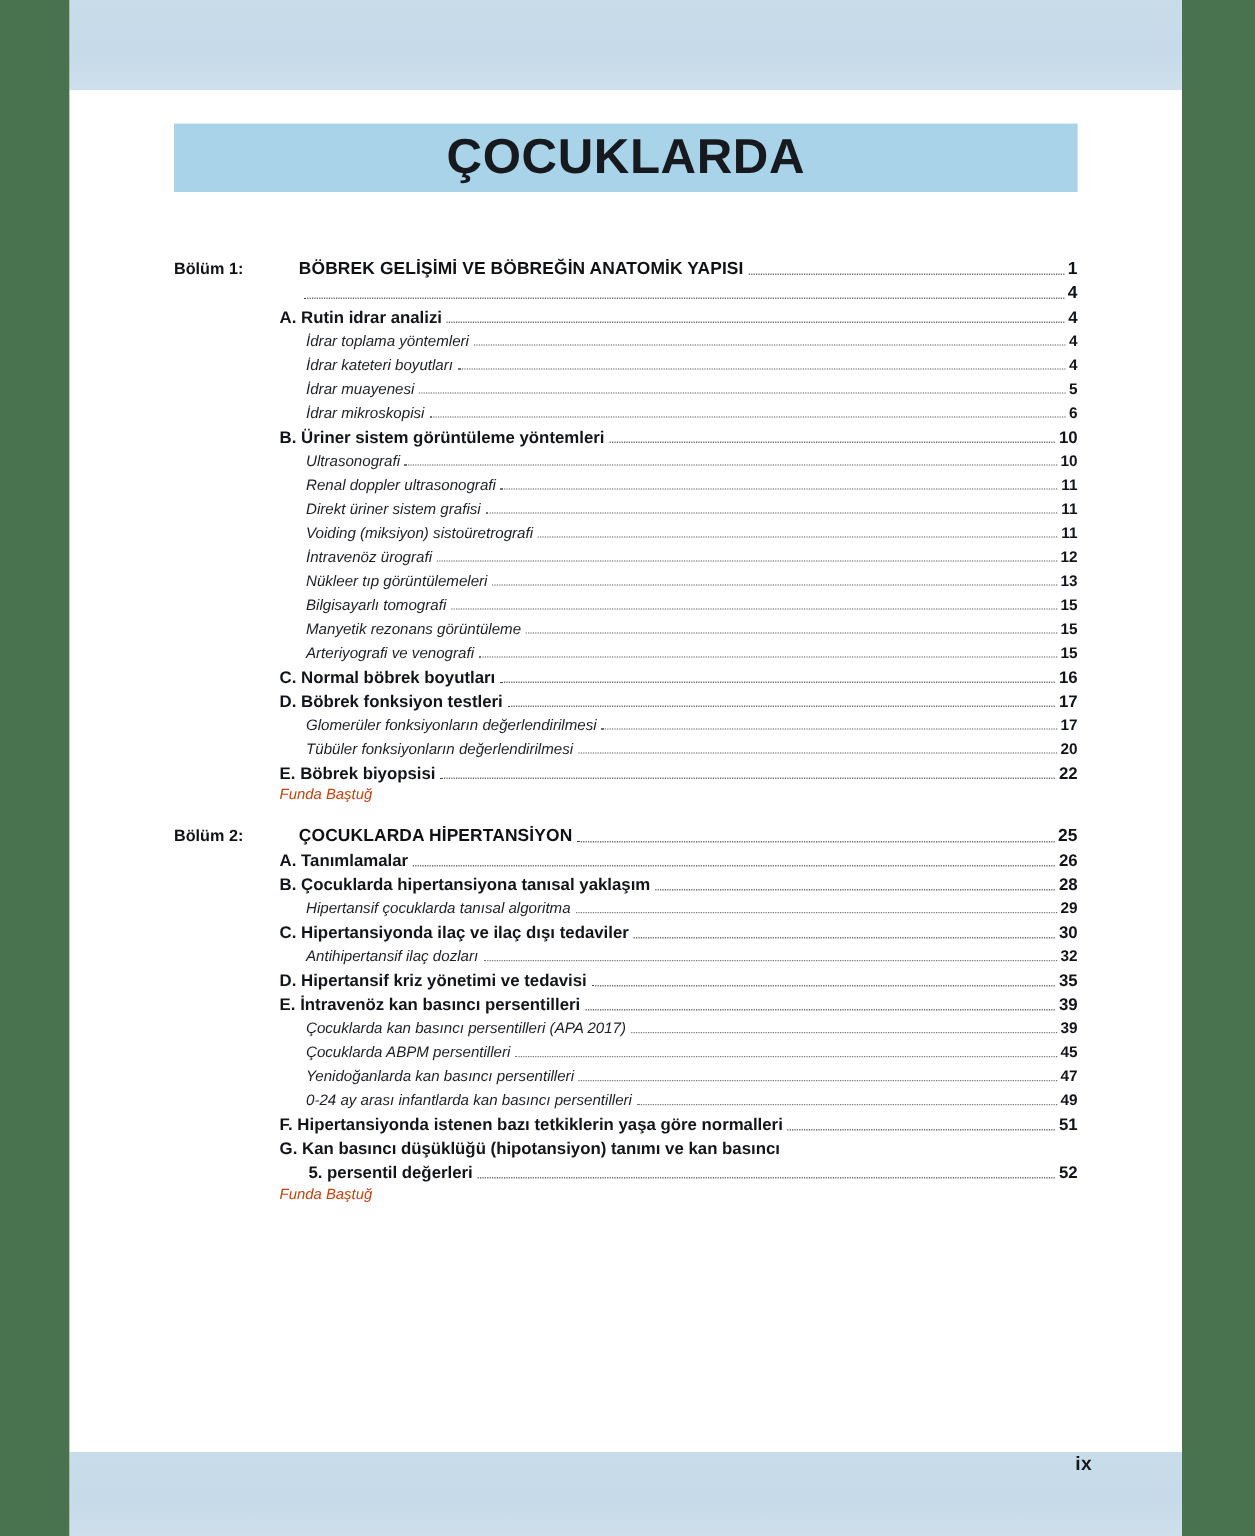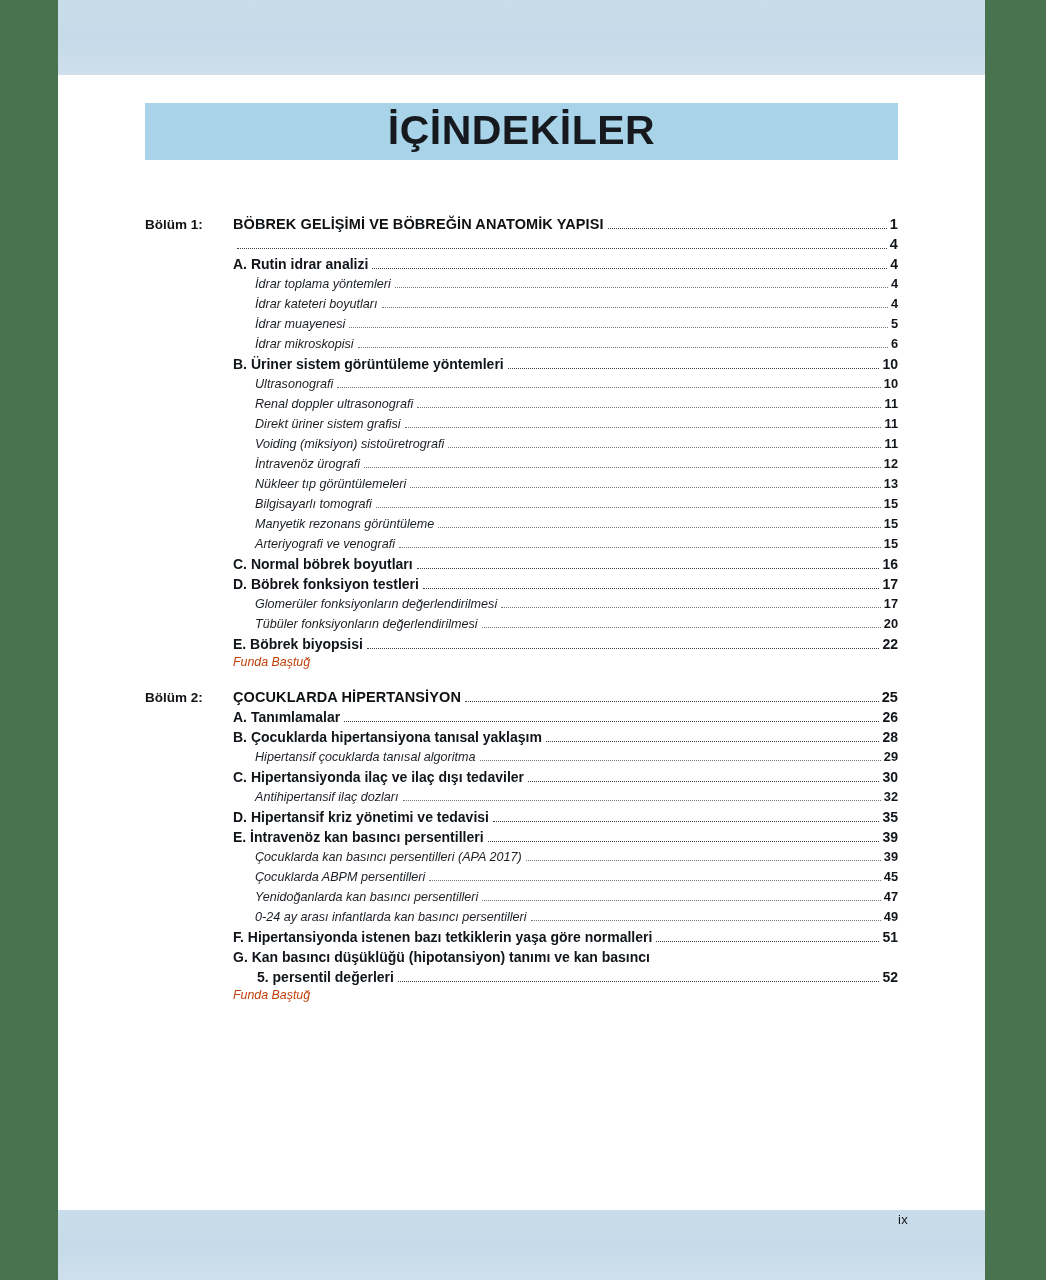--- a/index.html
+++ b/index.html
@@ -39,22 +39,22 @@
     background: #ffffff;
   }
 
   
   .folio {
     position: absolute;
     top: 1212px;
     left: 0; right: 0;
     text-align: center;
     padding-left: 760px;
-    font-size: 13px;
-    font-weight: normal;
+    font-size: 16px;
+    font-weight: bold;
     color: #15181c;
     letter-spacing: .2px;
   }
 
   
   .title-banner {
     position: absolute;
     left: 145px; top: 103px;
     width: 753px; height: 57px;
     background: #a9d3e8;
@@ -109,21 +109,21 @@
     text-align: right;
     white-space: nowrap;
   }
 
   
   .lvl-chapter .entry-text,
   .lvl-chapter .pg {
     font-size: 14.5px; font-weight: bold; color: #0f1215;
     letter-spacing: .1px;
   }
-  .lvl-chapter { margin-bottom: 4px; }
+  .lvl-chapter { margin-bottom: 4px; gap: 16px; }
 
   .lvl-sub .entry-text,
   .lvl-sub .pg {
     font-size: 14px; font-weight: bold; color: #11151a;
   }
   .lvl-sub { margin-bottom: 4px; }
 
   .lvl-item .entry-text { font-size: 12.6px; font-weight: normal; color: #1b1f24; font-style: italic; }
   .lvl-item .pg         { font-size: 12.8px; font-weight: bold;   color: #11151a; }
   .lvl-item { margin-bottom: 5px; }
@@ -153,21 +153,21 @@
 <div id="page">
 
   <div class="edge-band edge-left"></div>
   <div class="edge-band edge-right"></div>
 
   <div class="band band-top"></div>
   <div class="page-white"></div>
   <div class="band band-bottom"></div>
 
   <div class="title-banner">
-    <span class="title-text">İÇİNDEKİLER</span>
+    <span class="title-text">ÇOCUKLARDA</span>
   </div>
 
   <div class="toc" id="toc-root">
       <div class="row lvl-chapter">
         <div class="chap-label">Bölüm 1:</div>
         <div class="entry-wrap ind-0">
           <span class="entry-text">BÖBREK GELİŞİMİ VE BÖBREĞİN ANATOMİK YAPISI</span>
           <span class="leader"></span>
           <span class="pg">1</span>
         </div>

